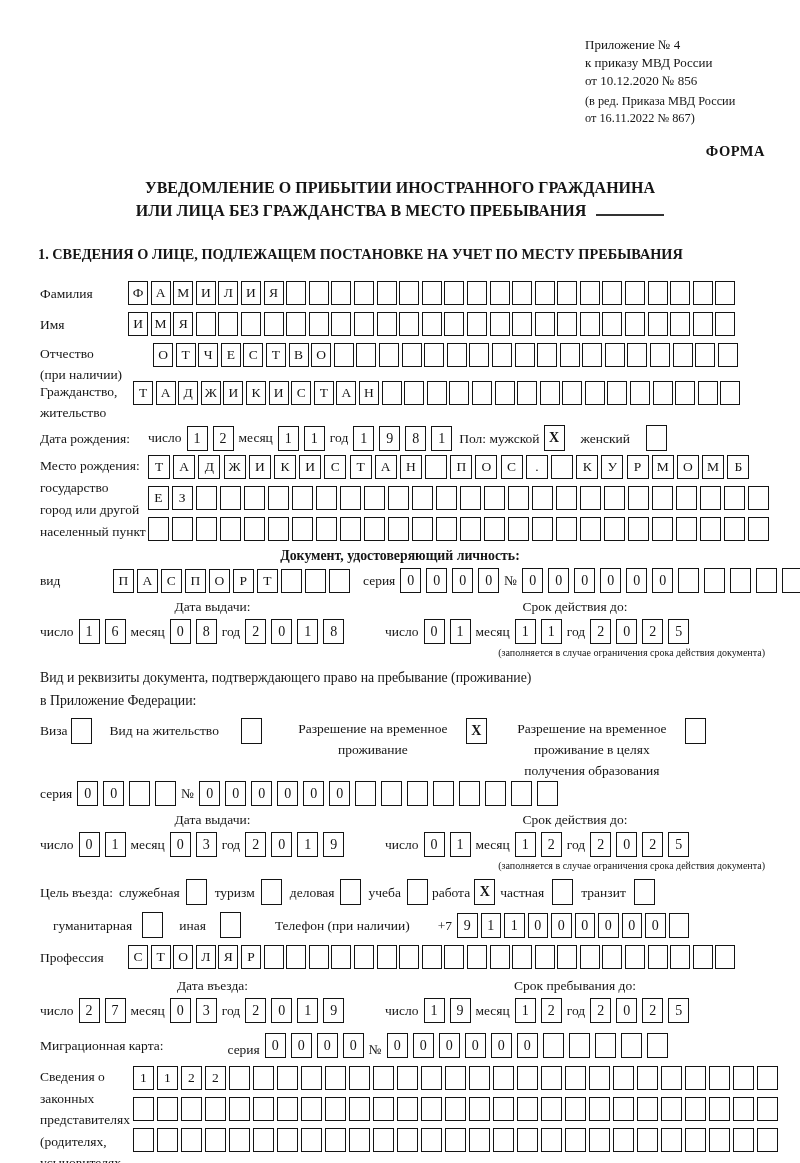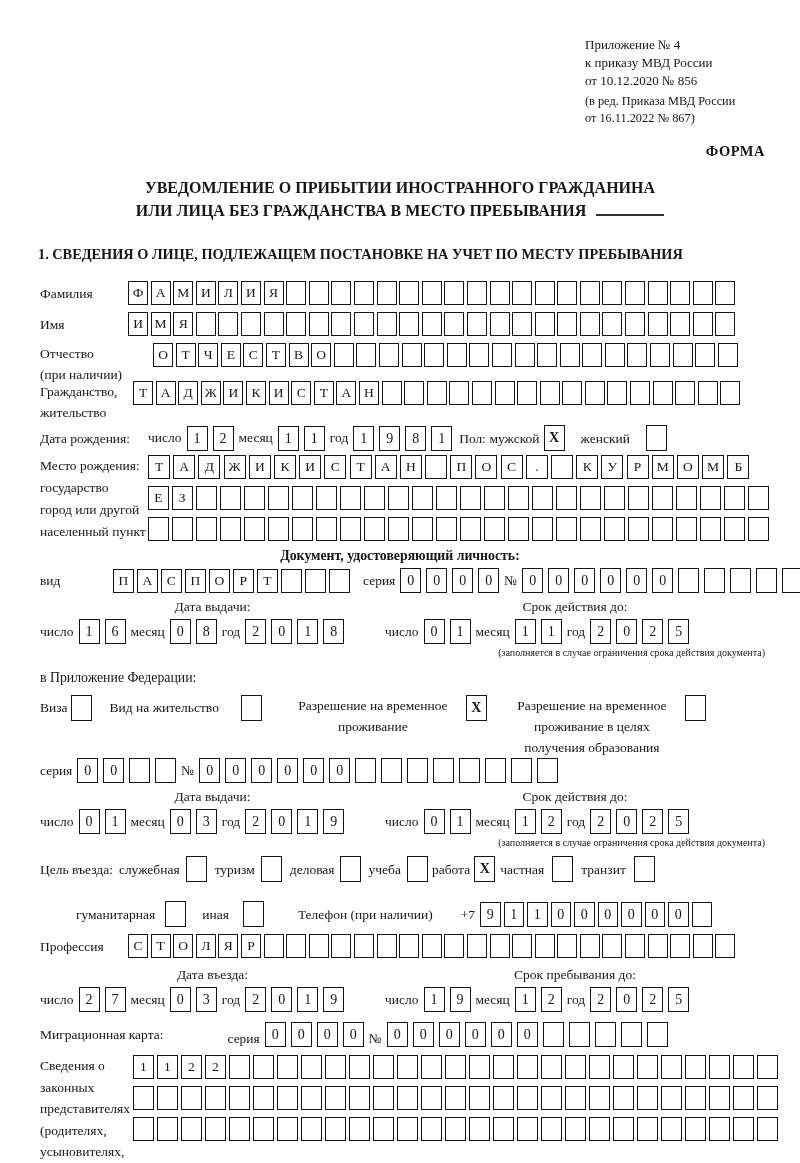--- a/index.html
+++ b/index.html
@@ -409,20 +409,21 @@
             <span class="cell">0</span>
             <span class="cell">2</span>
             <span class="cell">5</span>
           </span>
       </div>
     </div>
   </div>
   <div class="note-r">(заполняется в случае ограничения срока действия документа)</div>
 
   <div class="para">
+    <div>Вид и реквизиты документа, подтверждающего право на пребывание (проживание)</div>
     <div>в Приложение Федерации:</div>
   </div>
 
   <div class="cbrow">
     <span class="opt-lbl">Виза</span>
     <span class="checkbox" style="margin-left:3px"></span>
     <span class="opt-lbl" style="margin-left:18px">Вид на жительство</span>
     <span class="checkbox" style="margin-left:22px"></span>
     <span class="cbtext" style="margin-left:22px;width:178px">
       <div>Разрешение на временное</div>
@@ -523,21 +524,21 @@
     <span class="opt-lbl" style="margin-left:8px">учеба</span>
     <span class="checkbox" style="margin-left:6px"></span>
     <span class="opt-lbl" style="margin-left:4px">работа</span>
     <span class="checkbox" style="margin-left:4px">X</span>
     <span class="opt-lbl" style="margin-left:5px">частная</span>
     <span class="checkbox" style="margin-left:8px"></span>
     <span class="opt-lbl" style="margin-left:8px">транзит</span>
     <span class="checkbox" style="margin-left:8px"></span>
   </div>
 
-  <div class="frow" style="margin-top:19px;align-items:center;padding-left:76px">
+  <div class="frow" style="margin-top:7px;align-items:center;padding-left:53px">
     <span class="opt-lbl">гуманитарная</span>
     <span class="checkbox" style="margin-left:10px"></span>
     <span class="opt-lbl" style="margin-left:16px">иная</span>
     <span class="checkbox" style="margin-left:14px"></span>
     <span class="opt-lbl" style="margin-left:34px">Телефон (при наличии)</span>
     <span class="opt-lbl" style="margin-left:28px">+7</span>
     <span class="cells pcells" style="margin-left:5px">
         <span class="cell">9</span>
         <span class="cell">1</span>
         <span class="cell">1</span>

